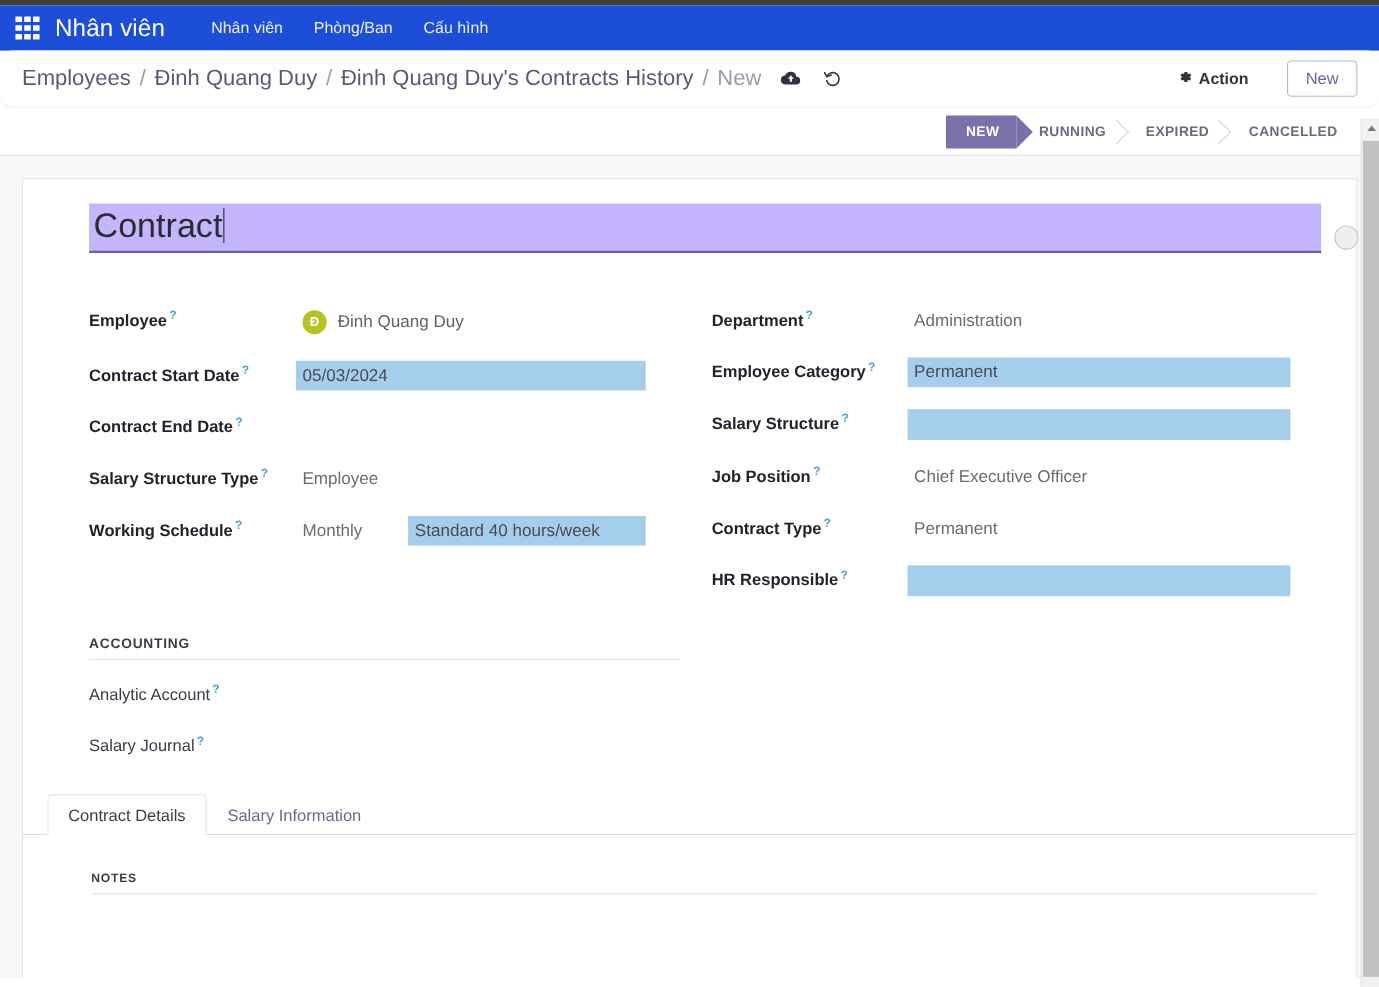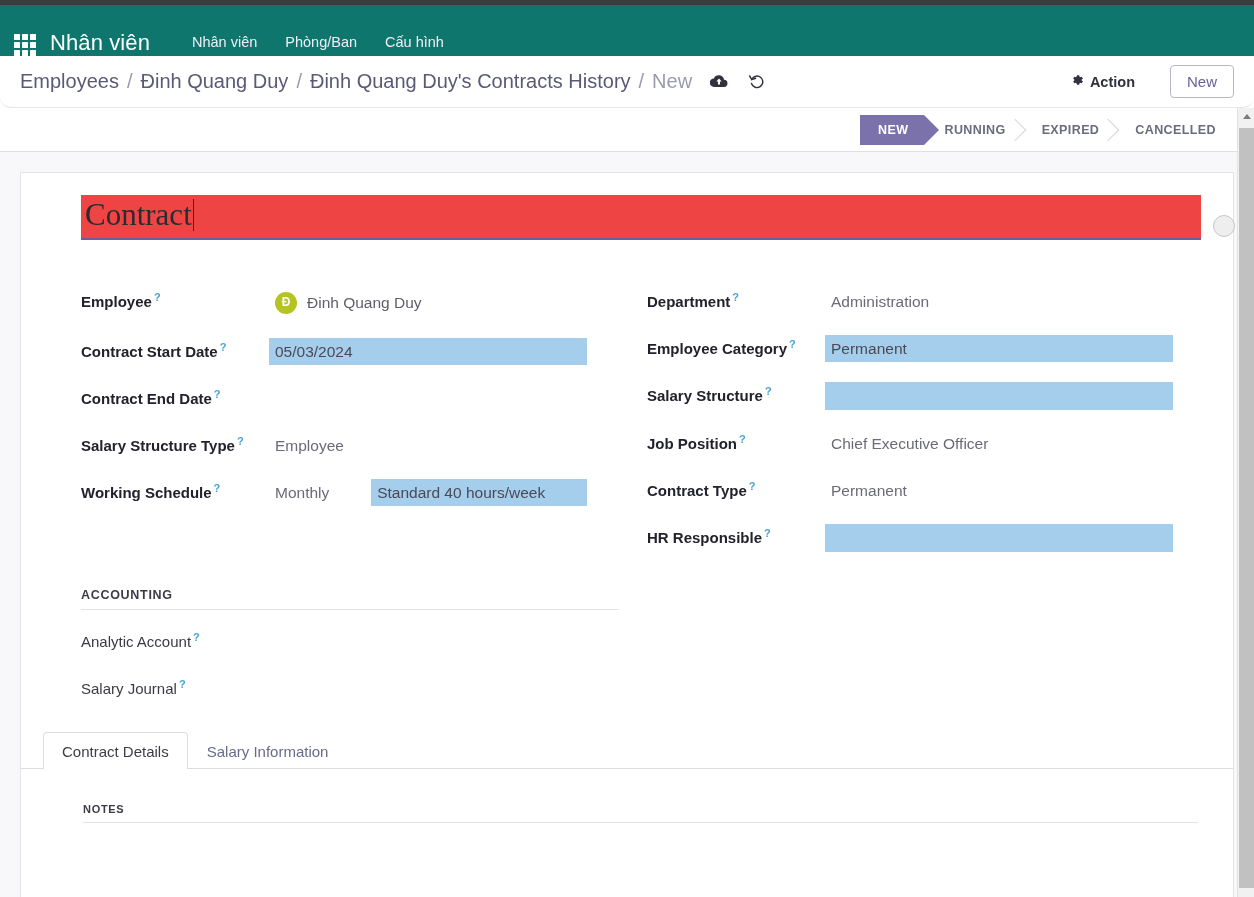--- a/index.html
+++ b/index.html
@@ -14,24 +14,24 @@
 
   
   .top-strip {
     height: 5px;
     background: #3c3c3c;
     width: 100%;
   }
 
   
   .navbar {
-    height: 51px;
-    background: #0f766e;
-    display: flex;
-    align-items: flex-end;
+    height: 41px;
+    background: #1d4ed8;
+    display: flex;
+    align-items: center;
     padding-left: 14px;
     color: #ffffff;
     position: relative;
   }
   .apps-grid {
     width: 22px; height: 22px;
     display: grid;
     grid-template-columns: repeat(3, 1fr);
     grid-template-rows: repeat(3, 1fr);
     gap: 2.5px;
@@ -191,28 +191,28 @@
   
   .title-row {
     display: flex;
     align-items: flex-start;
     padding: 0 0 0 20px;
     margin-bottom: 48px;
   }
   .title-input {
     flex: 0 0 1120px;
     max-width: 1120px;
-    background: #ef4444;
+    background: #c4b5fd;
     border: none;
     border-bottom: 2px solid #6a619c;
     font-size: 31px;
     color: #2b2b33;
     padding: 2px 4px 5px 4px;
     line-height: 1.15;
-    font-family: Liberation Serif, serif;
+    font-family: Liberation Sans, sans-serif;
     position: relative;
     outline: none;
     white-space: nowrap;
     overflow: hidden;
   }
   .caret {
     display: inline-block;
     width: 1px;
     height: 32px;
     background: #2b2b33;

